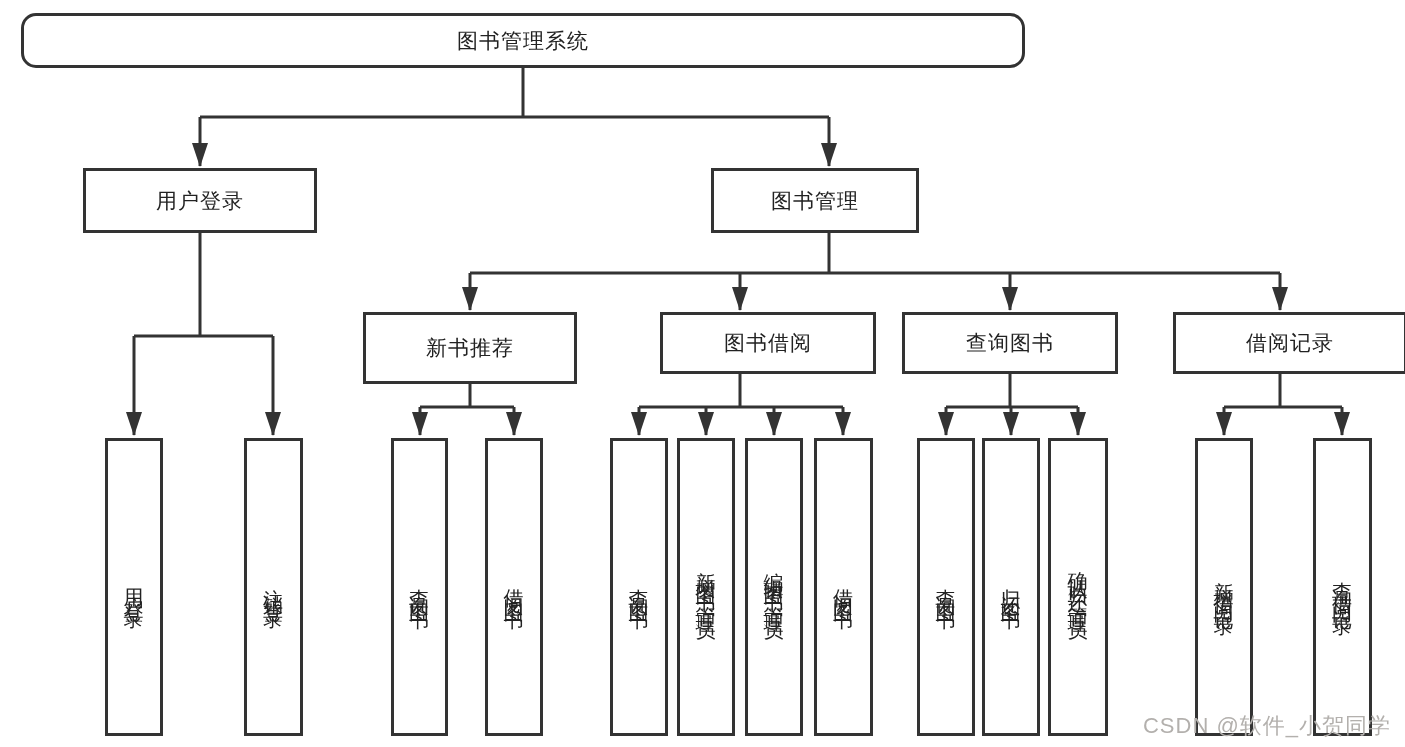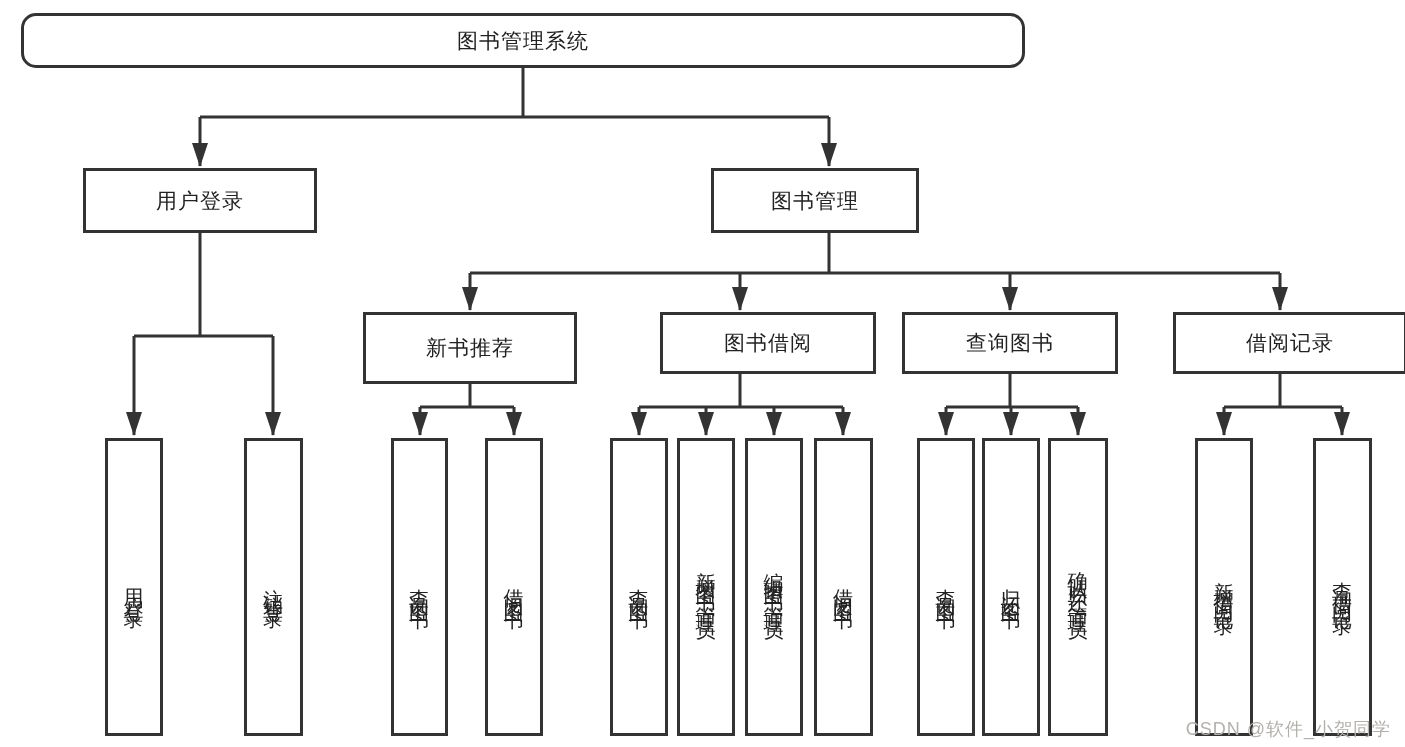--- a/index.html
+++ b/index.html
@@ -44,21 +44,21 @@
     text-orientation: mixed;
     font-size: 20px;
     line-height: 1;
     letter-spacing: 7px;
     white-space: nowrap;
   }
   .watermark {
     position: absolute;
     right: 14px;
     bottom: 6px;
-    font-size: 18px;
+    font-size: 22px;
     color: var(--watermark);
     letter-spacing: 1px;
     z-index: 5;
   }
 </style>
 </head>
 <body>
 
 <div class="stage">
 

